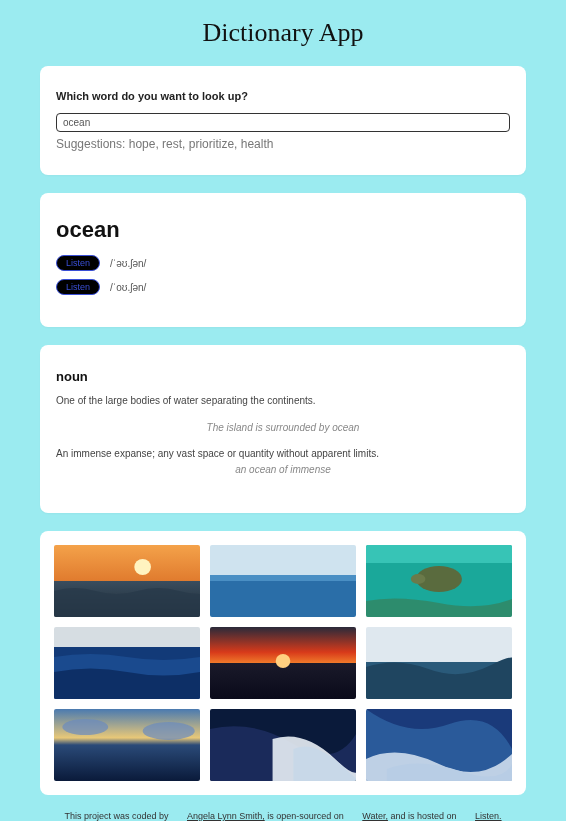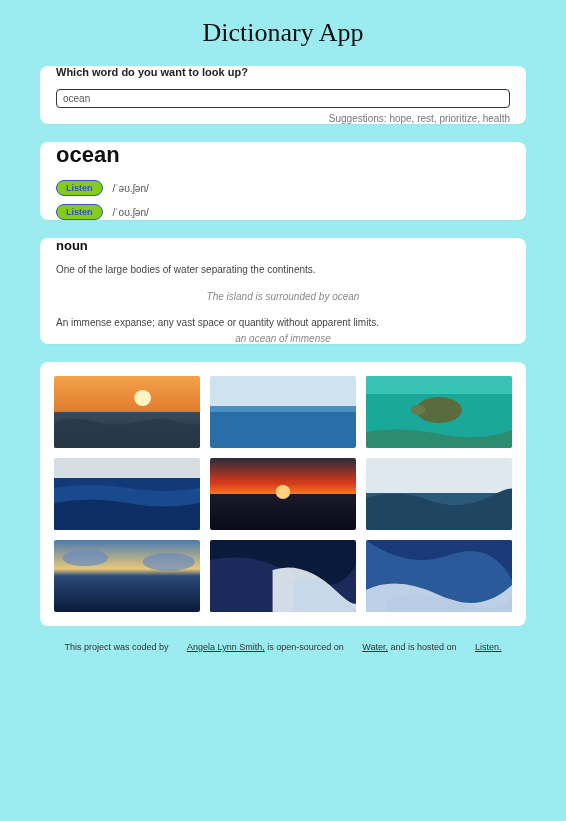--- a/index.html
+++ b/index.html
@@ -15,63 +15,62 @@
     font-family: Georgia, "Times New Roman", serif;
     font-weight: 400;
     font-size: 26px;
     text-align: center;
     color: #111;
     margin-bottom: 18px;
   }
   .card {
     background: #fff;
     border-radius: 8px;
-    padding: 0 16px;
+    padding: 24px 16px;
     margin-bottom: 18px;
     box-shadow: 0 1px 2px rgba(0,0,0,0.03);
   }
   .prompt {
     font-weight: 700;
     font-size: 11px;
     color: #222;
     margin-bottom: 10px;
   }
   .search-input {
     width: 100%;
     border: 1px solid #333;
     border-radius: 4px;
     padding: 3px 6px;
     font-size: 10px;
     color: #555;
     outline: none;
   }
   .suggestions {
-    font-size: 10px;
+    font-size: 12px;
     color: #777;
     margin-top: 5px;
-    text-align: right;
   }
   .word {
     font-weight: 800;
     font-size: 22px;
     color: #111;
     margin-bottom: 12px;
   }
   .phon-row {
     display: flex;
     align-items: center;
     margin-bottom: 8px;
   }
   .listen-btn {
     border: 1px solid #3a4fd6;
     color: #3a4fd6;
-    background: #84cc16;
+    background: #000000;
     border-radius: 12px;
     font-size: 9px;
-    font-weight: 700;
+    font-weight: 400;
     padding: 2px 9px;
     cursor: pointer;
     margin-right: 10px;
   }
   .phon-text {
     font-size: 10px;
     color: #555;
   }
   .pos {
     font-weight: 800;

